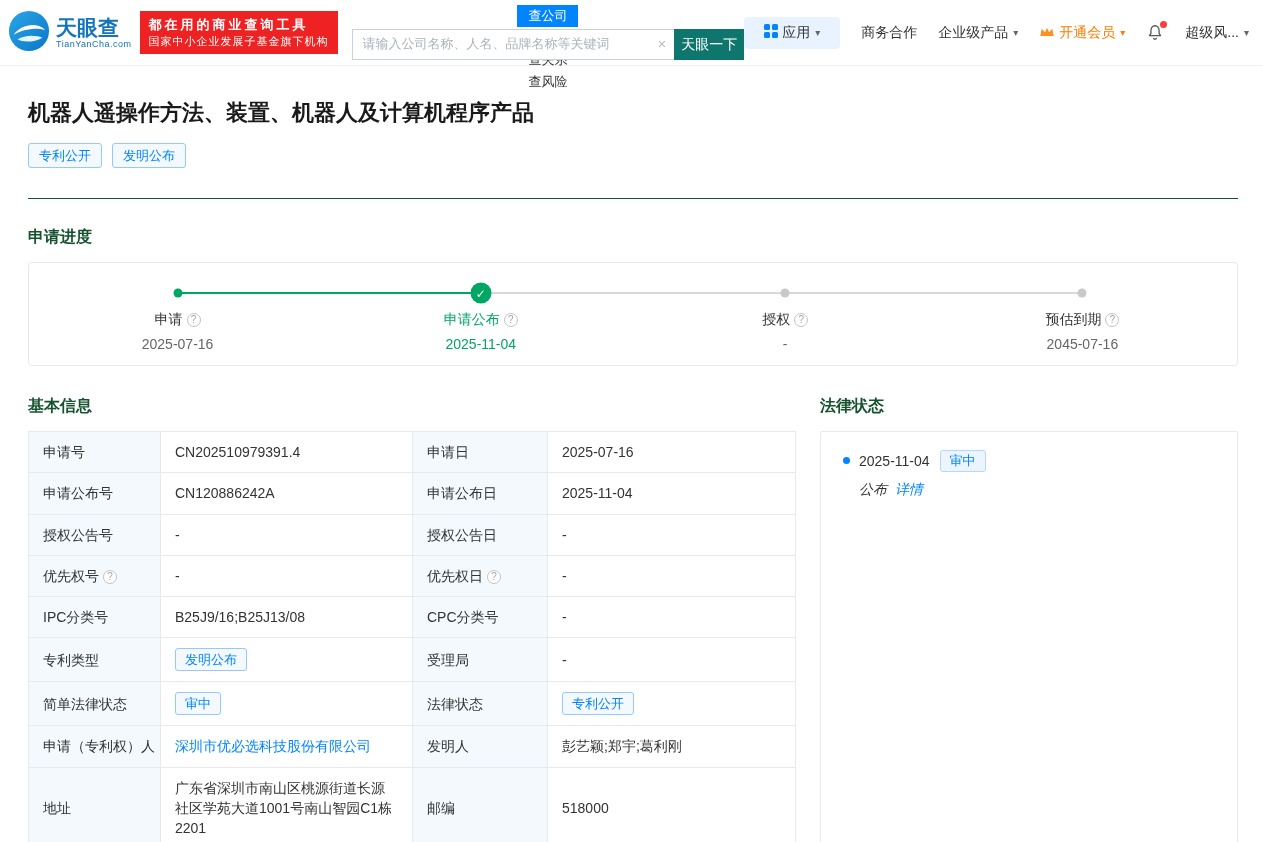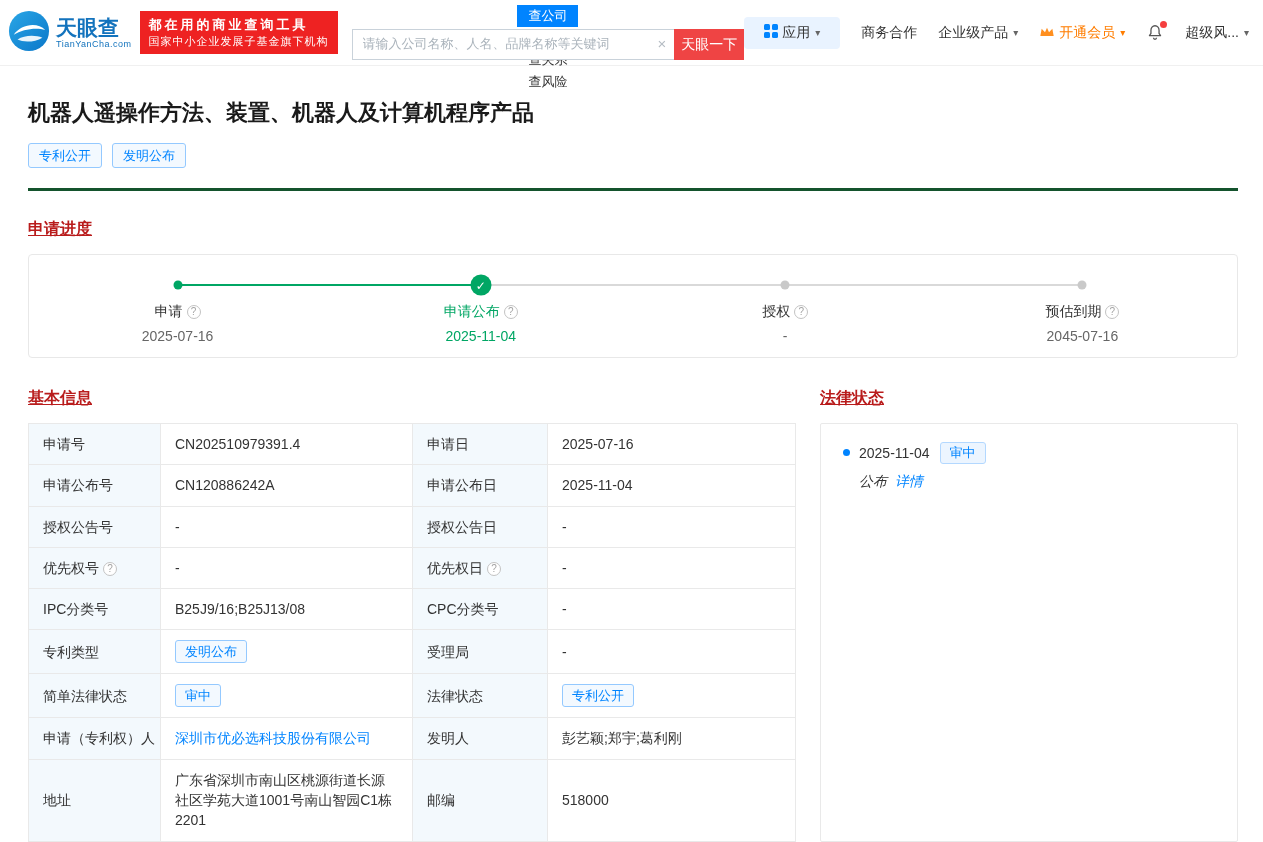--- a/index.html
+++ b/index.html
@@ -48,44 +48,44 @@
     padding: 0 28px 0 10px;
     font-size: 13px; color: #333; outline: none;
     font-family: Liberation Mono, monospace;
   }
   .search-input::placeholder { color: #aab3bb; }
   .search-clear {
     position: absolute; right: 8px; top: 6px;
     color: #b5bcc3; font-size: 15px; cursor: pointer; line-height: 18px;
   }
   .search-btn {
-    width: 70px; background: #ef4444; color: #fff;
+    width: 70px; background: #0f766e; color: #fff;
     border: none; font-size: 14px; cursor: pointer; font-family: inherit;
   }
 
   .right-menu { margin-left: auto; display: flex; align-items: center; gap: 21px; font-size: 14px; }
   .menu-item { display: flex; align-items: center; gap: 4px; cursor: pointer; color: #333; white-space: nowrap; }
   .apps-pill { background: #e9f3ff; padding: 7px 20px; border-radius: 4px; }
   .caret { font-size: 10px; color: #666; margin-left: 1px; }
   .vip { color: #ff7d00; }
   .vip .caret { color: #ff7d00; }
   .bell-wrap { position: relative; cursor: pointer; display: flex; }
   .bell-dot { position: absolute; top: -2px; right: -3px; width: 7px; height: 7px; border-radius: 50%; background: #f53f3f; }
 
   
   .content { padding: 0 25px 26px 28px; }
-  .title-section { padding-top: 32px; padding-bottom: 20px; border-bottom: 3px solid #14532d; }
+  .title-section { padding-top: 32px; padding-bottom: 30px; border-bottom: 1px solid #14532d; }
   .page-title { font-size: 22px; font-weight: bold; color: #1a1a1a; }
   .tags-row { display: flex; gap: 10px; margin-top: 15px; }
   .tag {
     font-size: 13px; color: #0084ff;
     border: 1px solid #94c9ff; background: #f3f9ff;
     padding: 3px 10px; border-radius: 3px; line-height: 17px;
   }
-  .section-title { font-size: 16px; font-weight: bold; color: #b91c1c; text-decoration: underline; }
+  .section-title { font-size: 16px; font-weight: bold; color: #14532d; }
 
   
   .progress-section { margin-top: 28px; }
   .timeline-card {
     margin-top: 14px;
     border: 1px solid #e8e8e8; border-radius: 4px;
     height: 104px; position: relative;
   }
   .tl-track { position: absolute; top: 29px; left: 12.3%; width: 74.9%; height: 2px; background: #d9d9d9; }
   .tl-track-done { position: absolute; top: 29px; left: 12.3%; width: 25.1%; height: 2px; background: #00a664; }

